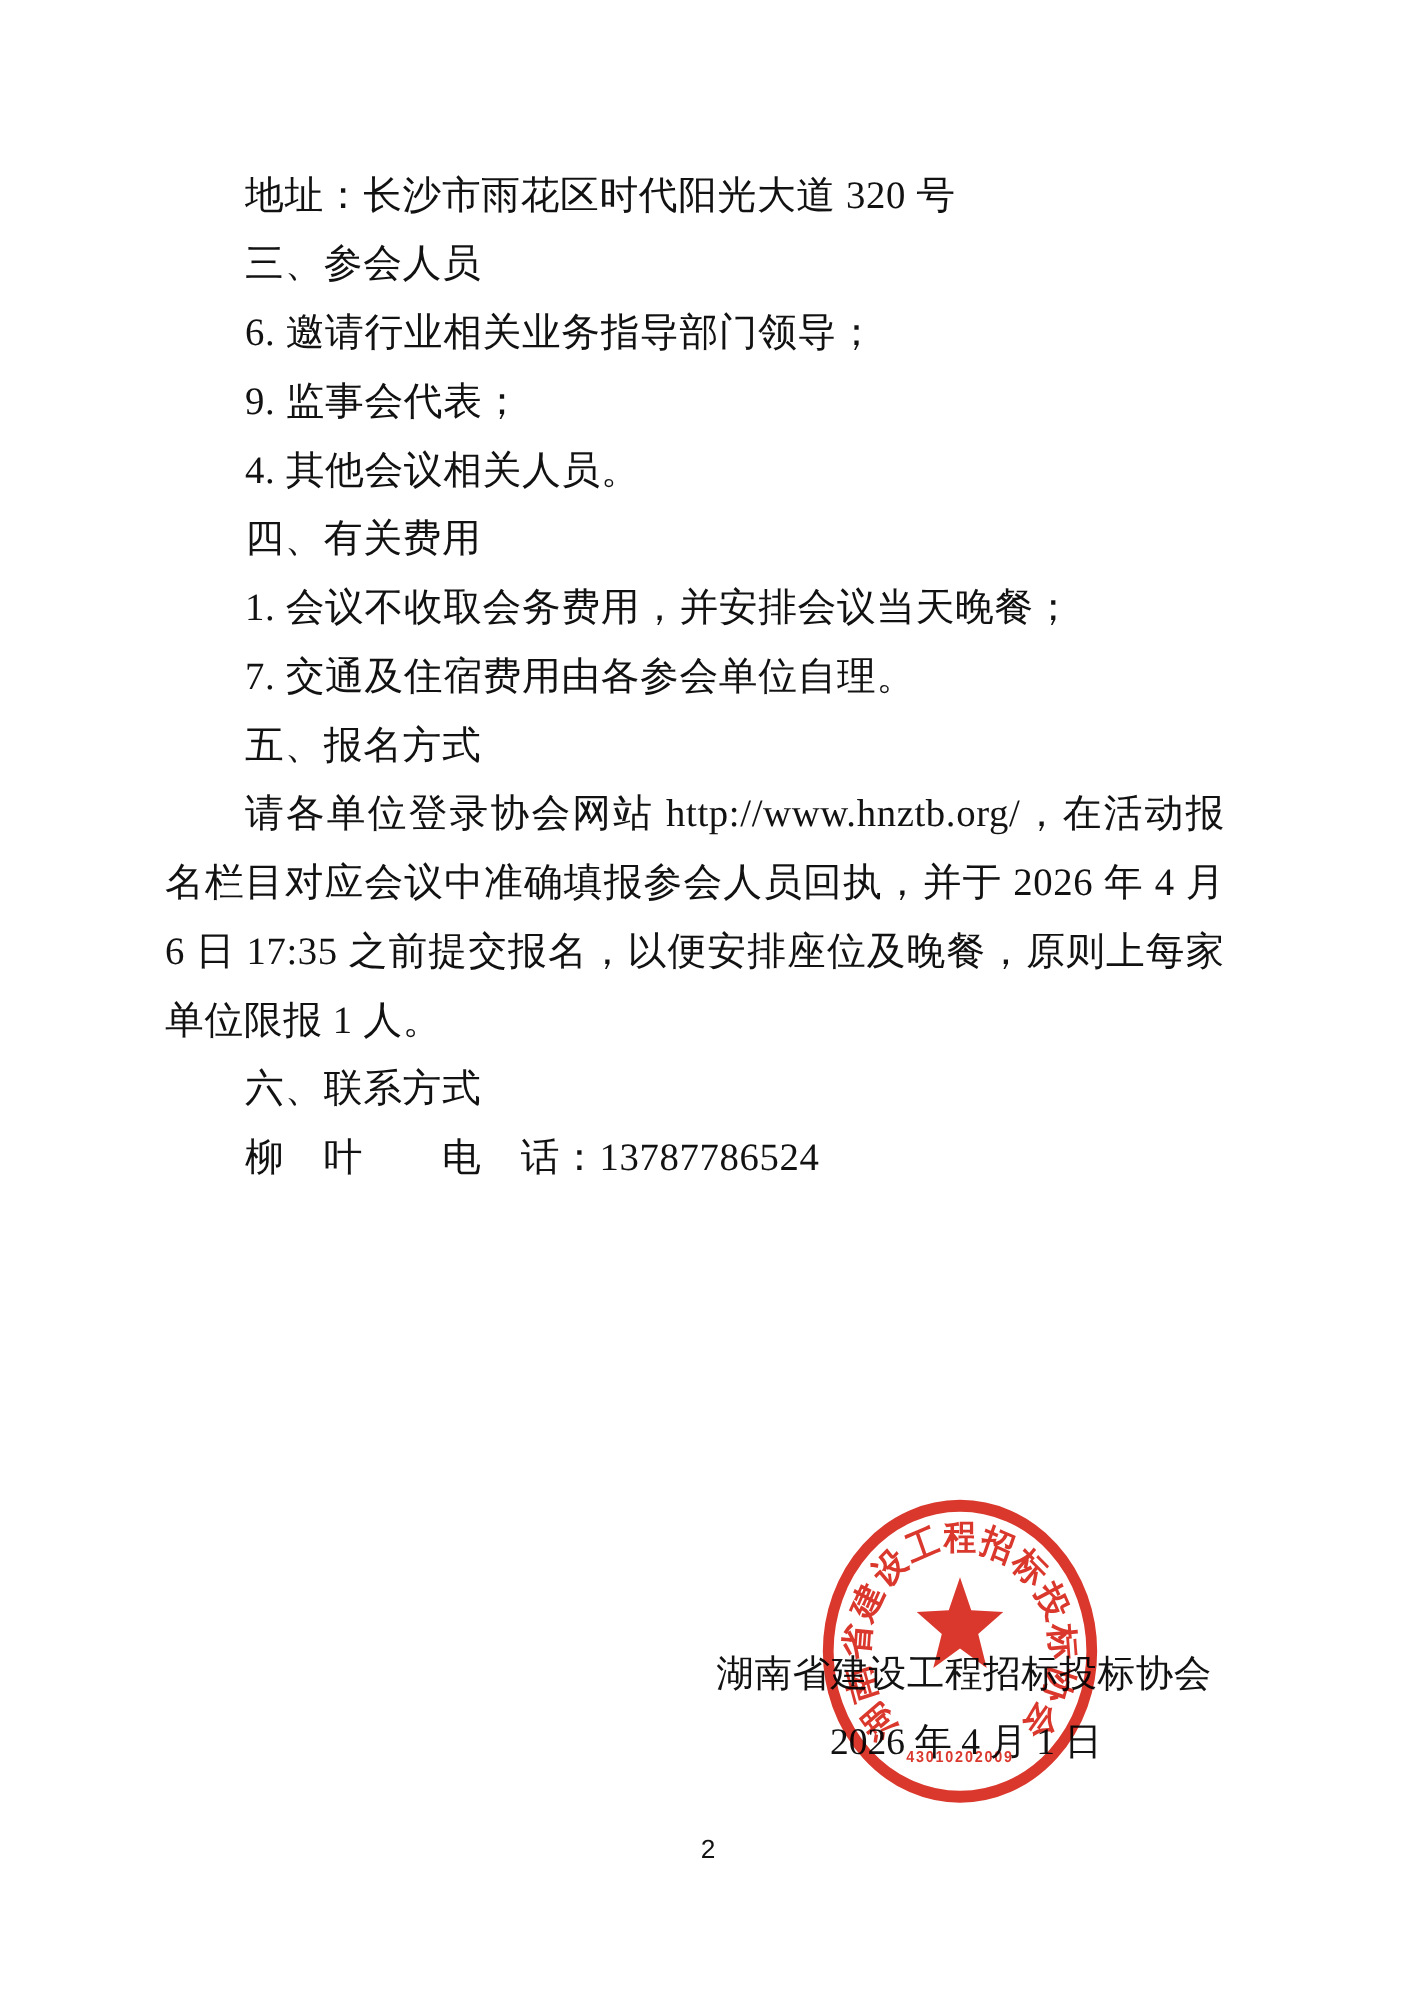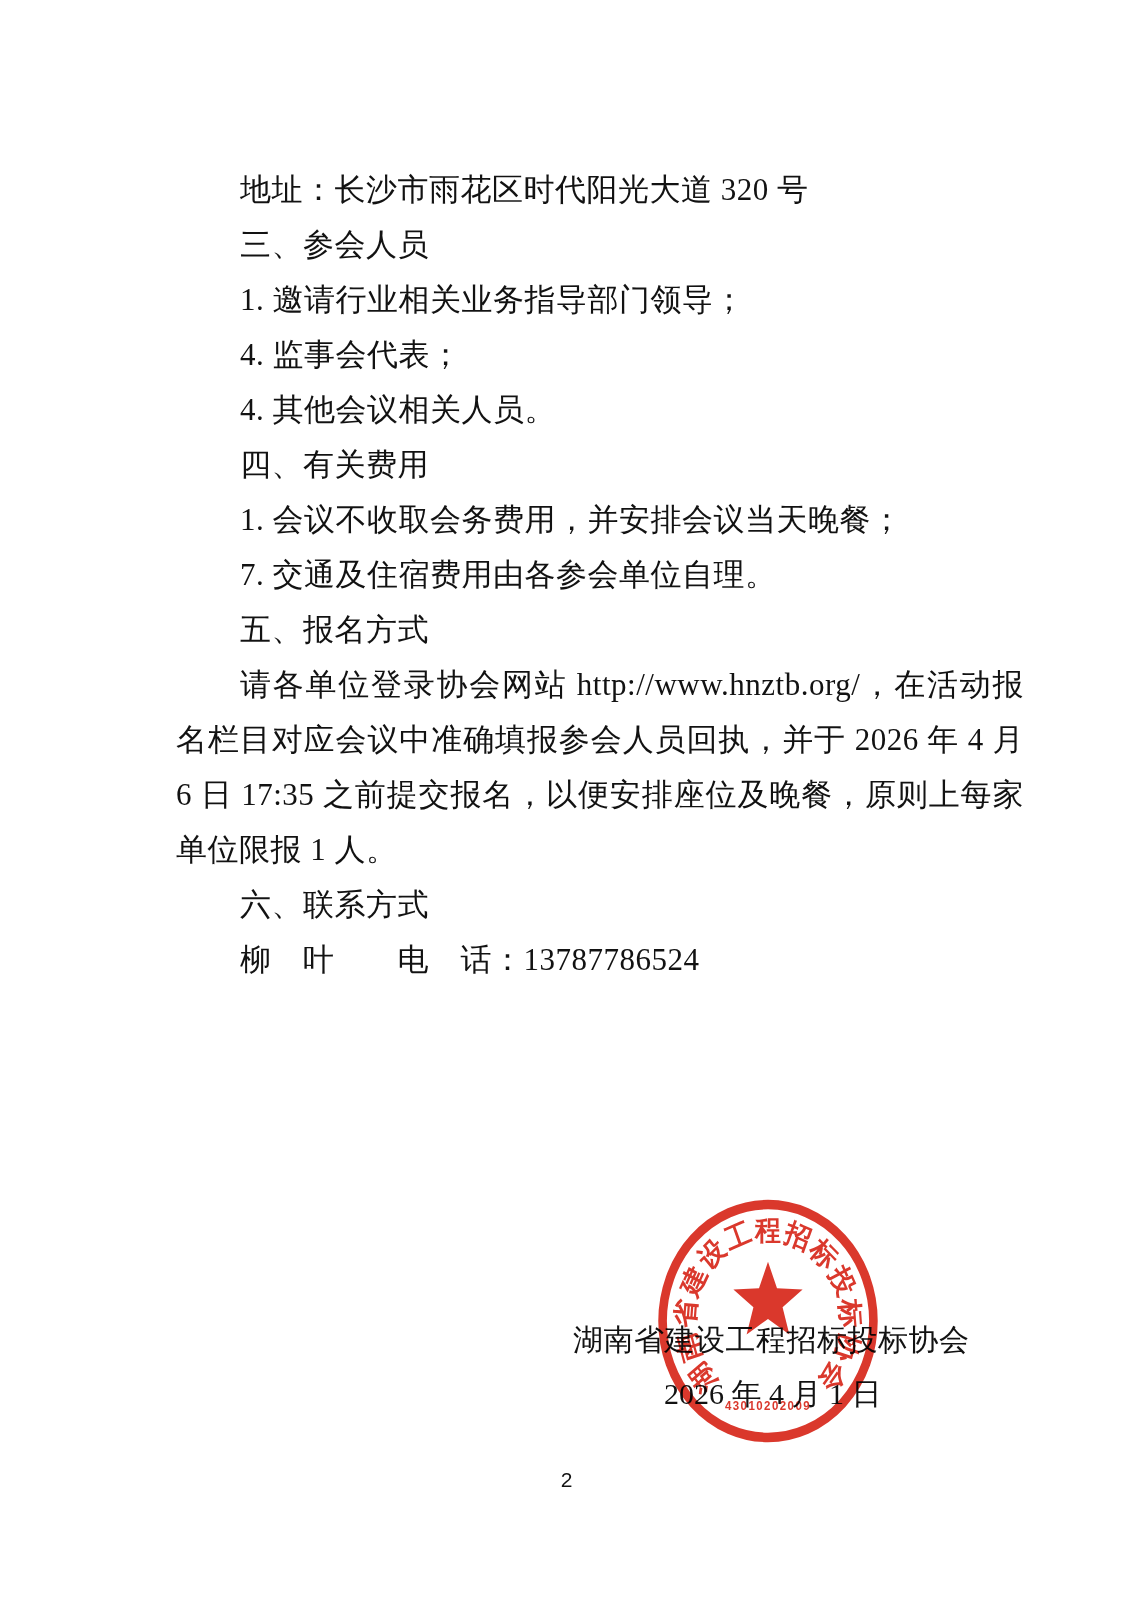--- a/index.html
+++ b/index.html
@@ -6,23 +6,22 @@
   .page{
     position:relative;
     width:1133px;height:1600px;
     background:#ffffff;
     font-family:"Liberation Serif","DejaVu Serif",serif;
     color:#121212;
     overflow:hidden;
   }
   .content{
     position:absolute;
-    left:132px;top:162px;
+    left:132px;top:128px;
     width:848px;
-    margin-left:44px;
   }
   .para{
     font-size:31px;
     line-height:55px;
     margin:0;
     letter-spacing:0.5px;
     white-space:normal;
   }
   .indent{text-indent:64px;}
   .heading{text-indent:64px;font-weight:normal;}
@@ -66,22 +65,22 @@
   .seal-code-text{font-size:12px;letter-spacing:1.5px;font-weight:bold;}
 </style>
 </head>
 <body>
 
 <div class="page">
 
   <div class="content">
     <p class="para indent">地址：长沙市雨花区时代阳光大道 320 号</p>
     <p class="para heading">三、参会人员</p>
-    <p class="para indent">1. 邀请行业相关业务指导部门领导；</p>
-    <p class="para indent">4. 监事会代表；</p>
+    <p class="para indent">6. 邀请行业相关业务指导部门领导；</p>
+    <p class="para indent">9. 监事会代表；</p>
     <p class="para indent">4. 其他会议相关人员。</p>
     <p class="para heading">四、有关费用</p>
     <p class="para indent">1. 会议不收取会务费用，并安排会议当天晚餐；</p>
     <p class="para indent">7. 交通及住宿费用由各参会单位自理。</p>
     <p class="para heading">五、报名方式</p>
     <p class="para indent just">请各单位登录协会网站 http://www.hnztb.org/，在活动报名栏目对应会议中准确填报参会人员回执，并于 2026 年 4 月 6 日 17:35 之前提交报名，以便安排座位及晚餐，原则上每家单位限报 1 人。</p>
     <p class="para heading">六、联系方式</p>
     <p class="para indent">柳　叶　　电　话：13787786524</p>
   </div>
 

